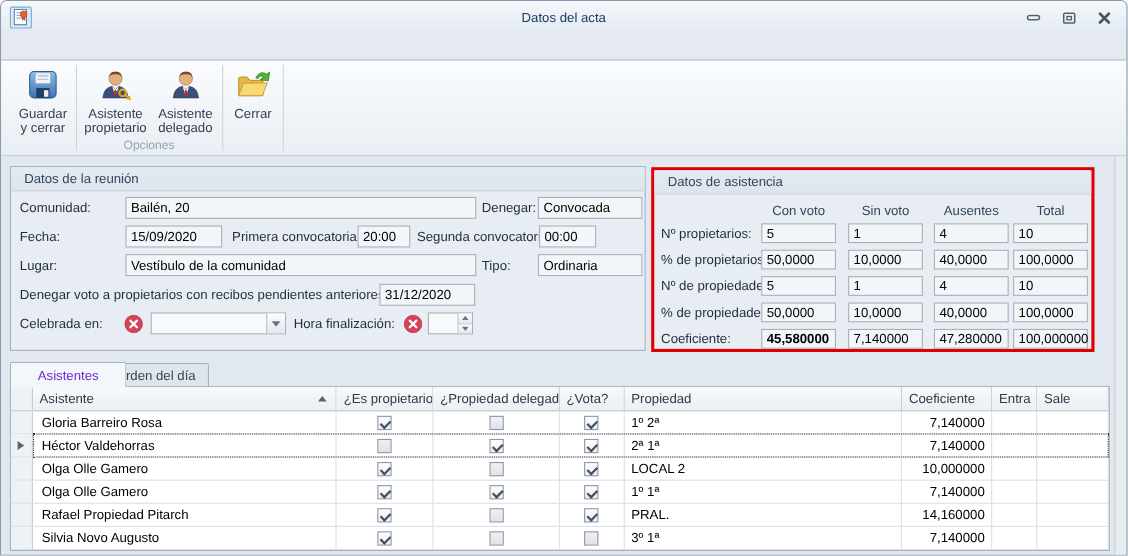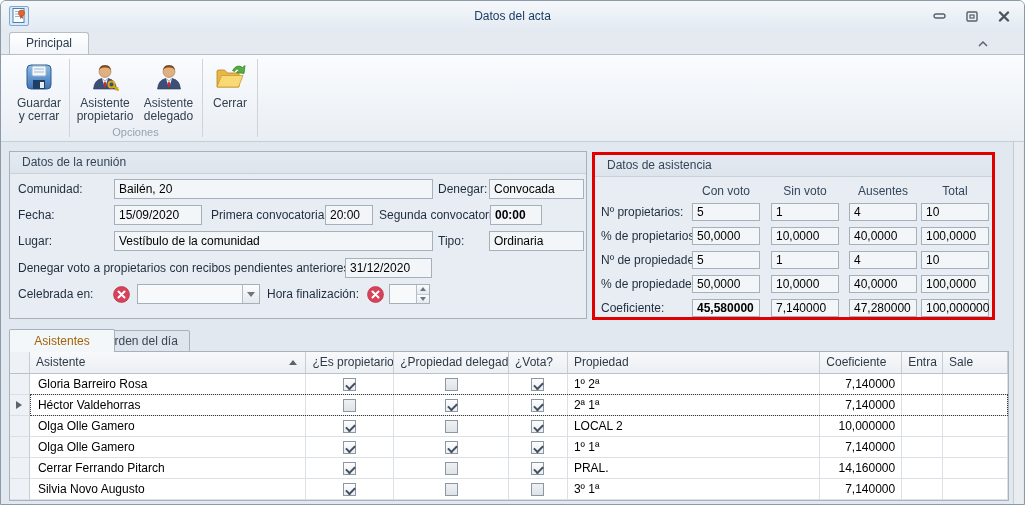--- a/index.html
+++ b/index.html
@@ -68,21 +68,21 @@
   
   .red-box { position:absolute; left:591px; top:151px; width:403px; height:168px; border:3px solid #e10000; }
   .red-box .gb-inner { position:absolute; inset:0; background:#e8edf3; }
   .att-col-hdr { position:absolute; top:29px; width:68px; text-align:center; color:#33465a; }
   .att-lbl { position:absolute; left:6px; line-height:18px; color:#1f2d3d; white-space:nowrap; }
   .att-box { position:absolute; width:68px; height:18px; background:#f3f6f9; border:1px solid #a6b0bb;
     line-height:16px; padding:0 4px; color:#000; }
   
   .page-tab { position:absolute; border:1px solid #a7b1bc; text-align:center; }
   .page-tab.active { left:8px; top:328px; width:106px; height:23px; background:#f4f7fa;
-    border-bottom:none; border-radius:2px 2px 0 0; line-height:22px; z-index:2; color:#a16207; }
+    border-bottom:none; border-radius:2px 2px 0 0; line-height:22px; z-index:2; color:#6d28d9; }
   .page-tab.inactive { left:92px; top:329px; width:97px; height:22px; background:#dee5ec;
     border-radius:2px 2px 0 0; line-height:21px; color:#3a4654; }
   
   .grid { position:absolute; left:8px; top:350px; width:1000px; background:#fff;
     border:1px solid #aab3bd; border-top:1px solid #a7b1bc; }
   .grid-hdr, .grid-row { display:flex; position:relative; }
   .grid-hdr { height:22px; }
   .grid-hdr .hcell { background:linear-gradient(#f7f9fb,#eceff3); border-right:1px solid #c6cdd4;
     border-bottom:1px solid #b9c2cb; line-height:21px; padding-left:6px; color:#2e3a48;
     white-space:nowrap; overflow:hidden; position:relative; }
@@ -137,28 +137,20 @@
           </svg>
       </div>
       <div class="win-btn">
         <svg width="12" height="11" viewBox="0 0 12 11">
             <path d="M2 1.5 L10 9.5 M10 1.5 L2 9.5" stroke="#4a5560" stroke-width="2.4" stroke-linecap="round"></path>
           </svg>
       </div>
     </div>
   </div>
 
-  <div class="ribbon-tabs">
-    <div class="ribbon-tab">Principal</div>
-    <div class="ribbon-collapse">
-      <svg width="12" height="8" viewBox="0 0 12 8">
-          <path d="M2 6 L6 2 L10 6" fill="none" stroke="#5a6470" stroke-width="1.5"></path>
-        </svg>
-    </div>
-  </div>
 
   <div class="ribbon-body">
     <div class="rb-btn" style="left:10px; width:56px;">
       <svg class="ic" viewBox="0 0 32 32">
         <defs>
             <linearGradient id="fl" x1="0" y1="0" x2="0" y2="1">
               <stop offset="0" stop-color="#8cbce8"></stop>
               <stop offset="1" stop-color="#3f74b5"></stop>
             </linearGradient>
           </defs>
@@ -230,21 +222,21 @@
     <div class="lbl" style="left:8px; top:27px;">Comunidad:</div>
     <div class="field" style="left:104px; top:27px; width:319px;">Bailén, 20</div>
     <div class="lbl" style="left:428px; top:27px;">Denegar:</div>
     <div class="field" style="left:479px; top:27px; width:95px;">Convocada</div>
 
     <div class="lbl" style="left:8px; top:53px;">Fecha:</div>
     <div class="field" style="left:104px; top:53px; width:88px;">15/09/2020</div>
     <div class="lbl" style="left:201px; top:53px;">Primera convocatoria:</div>
     <div class="field" style="left:315px; top:53px; width:48px;">20:00</div>
     <div class="lbl" style="left:369px; top:53px;">Segunda convocatoria:</div>
-    <div class="field" style="left:480px; top:53px; width:52px;font-weight:bold;">00:00</div>
+    <div class="field" style="left:480px; top:53px; width:52px;">00:00</div>
 
     <div class="lbl" style="left:8px; top:79px;">Lugar:</div>
     <div class="field" style="left:104px; top:79px; width:319px;">Vestíbulo de la comunidad</div>
     <div class="lbl" style="left:428px; top:79px;">Tipo:</div>
     <div class="field" style="left:479px; top:79px; width:95px;">Ordinaria</div>
 
     <div class="lbl" style="left:8px; top:106px;">Denegar voto a propietarios con recibos pendientes anteriores a:</div>
     <div class="field" style="left:335px; top:106px; width:87px;">31/12/2020</div>
 
     <div class="lbl" style="left:8px; top:132px;">Celebrada en:</div>
@@ -400,21 +392,21 @@
           <div class="cell chk" style="width: 59px;">
             <span class="checkbox checked"></span>
           </div>
           <div class="cell prop" style="width: 253px;">1º 1ª</div>
           <div class="cell coef" style="width: 82px;">7,140000</div>
           <div class="cell entra" style="width: 41px;"></div>
           <div class="cell sale" style="width: 65px;"></div>
         </div>
         <div class="grid-row">
           <div class="cell ind" style="width: 20px;"></div>
-          <div class="cell name" style="width: 277px;">Cerrar Ferrando Pitarch</div>
+          <div class="cell name" style="width: 277px;">Rafael Propiedad Pitarch</div>
           <div class="cell chk" style="width: 88px;">
             <span class="checkbox checked"></span>
           </div>
           <div class="cell chk" style="width: 115px;">
             <span class="checkbox"></span>
           </div>
           <div class="cell chk" style="width: 59px;">
             <span class="checkbox checked"></span>
           </div>
           <div class="cell prop" style="width: 253px;">PRAL.</div>

